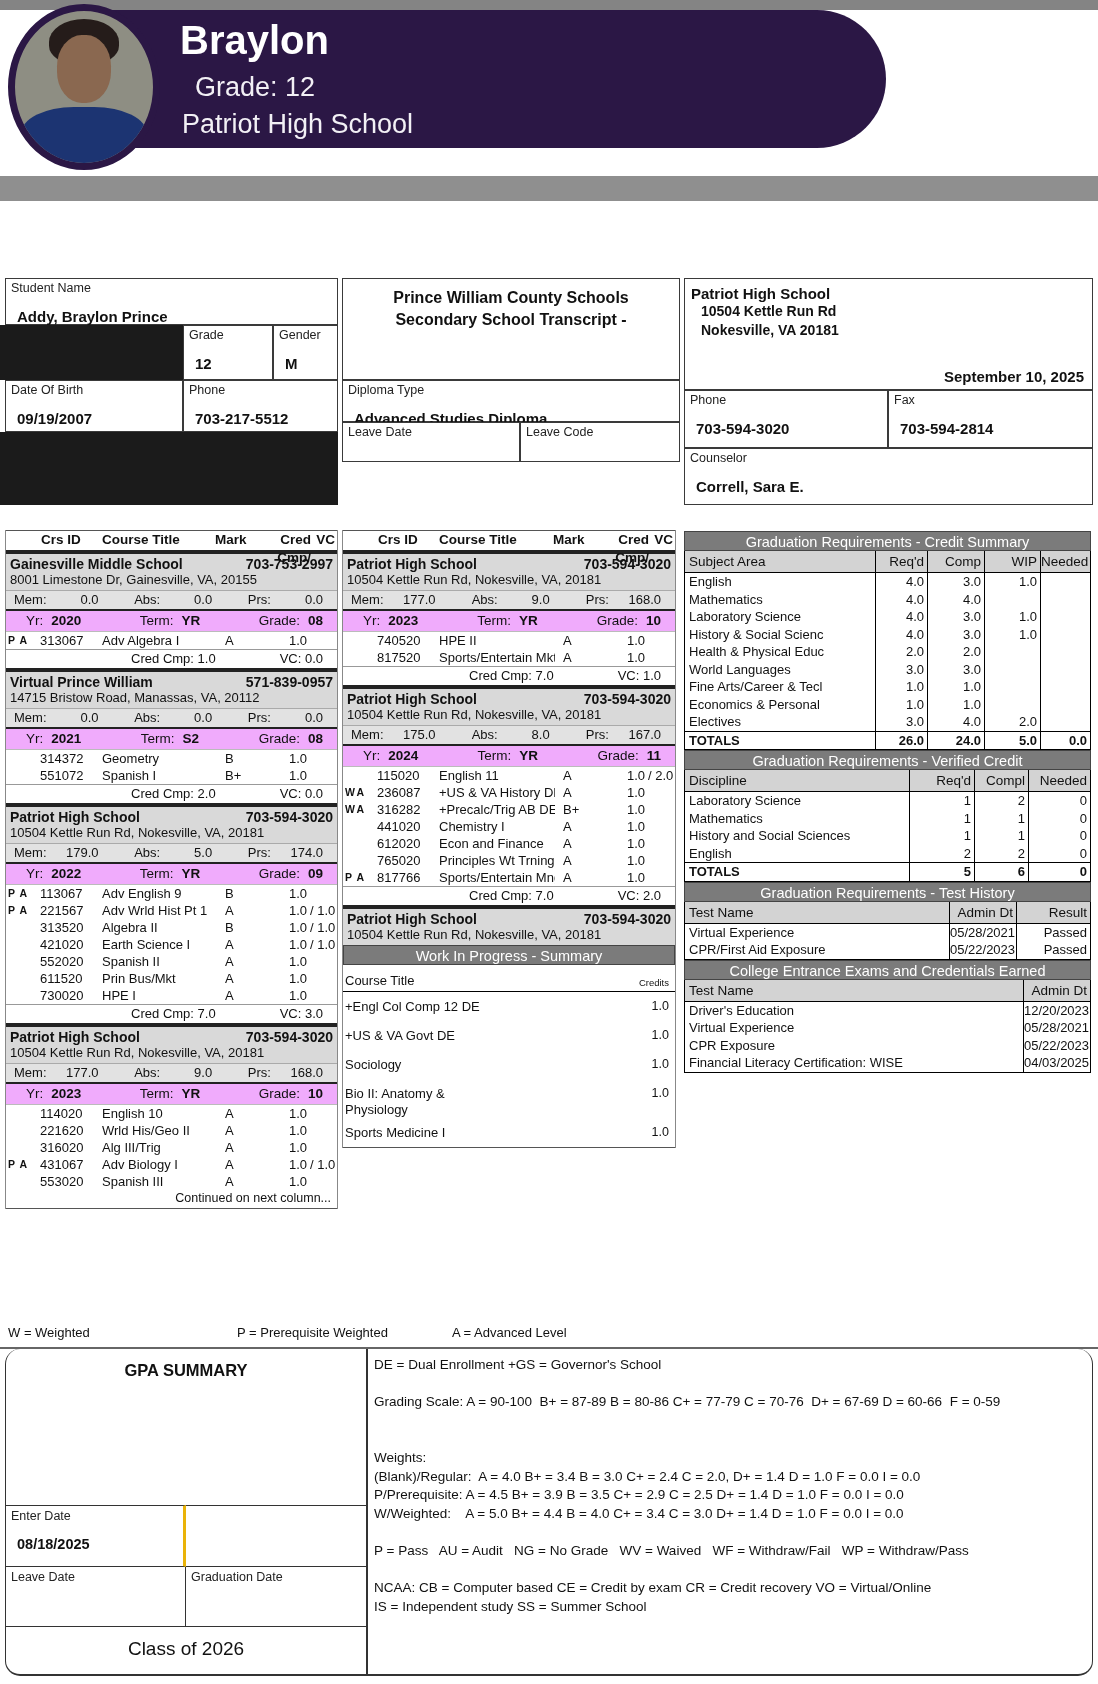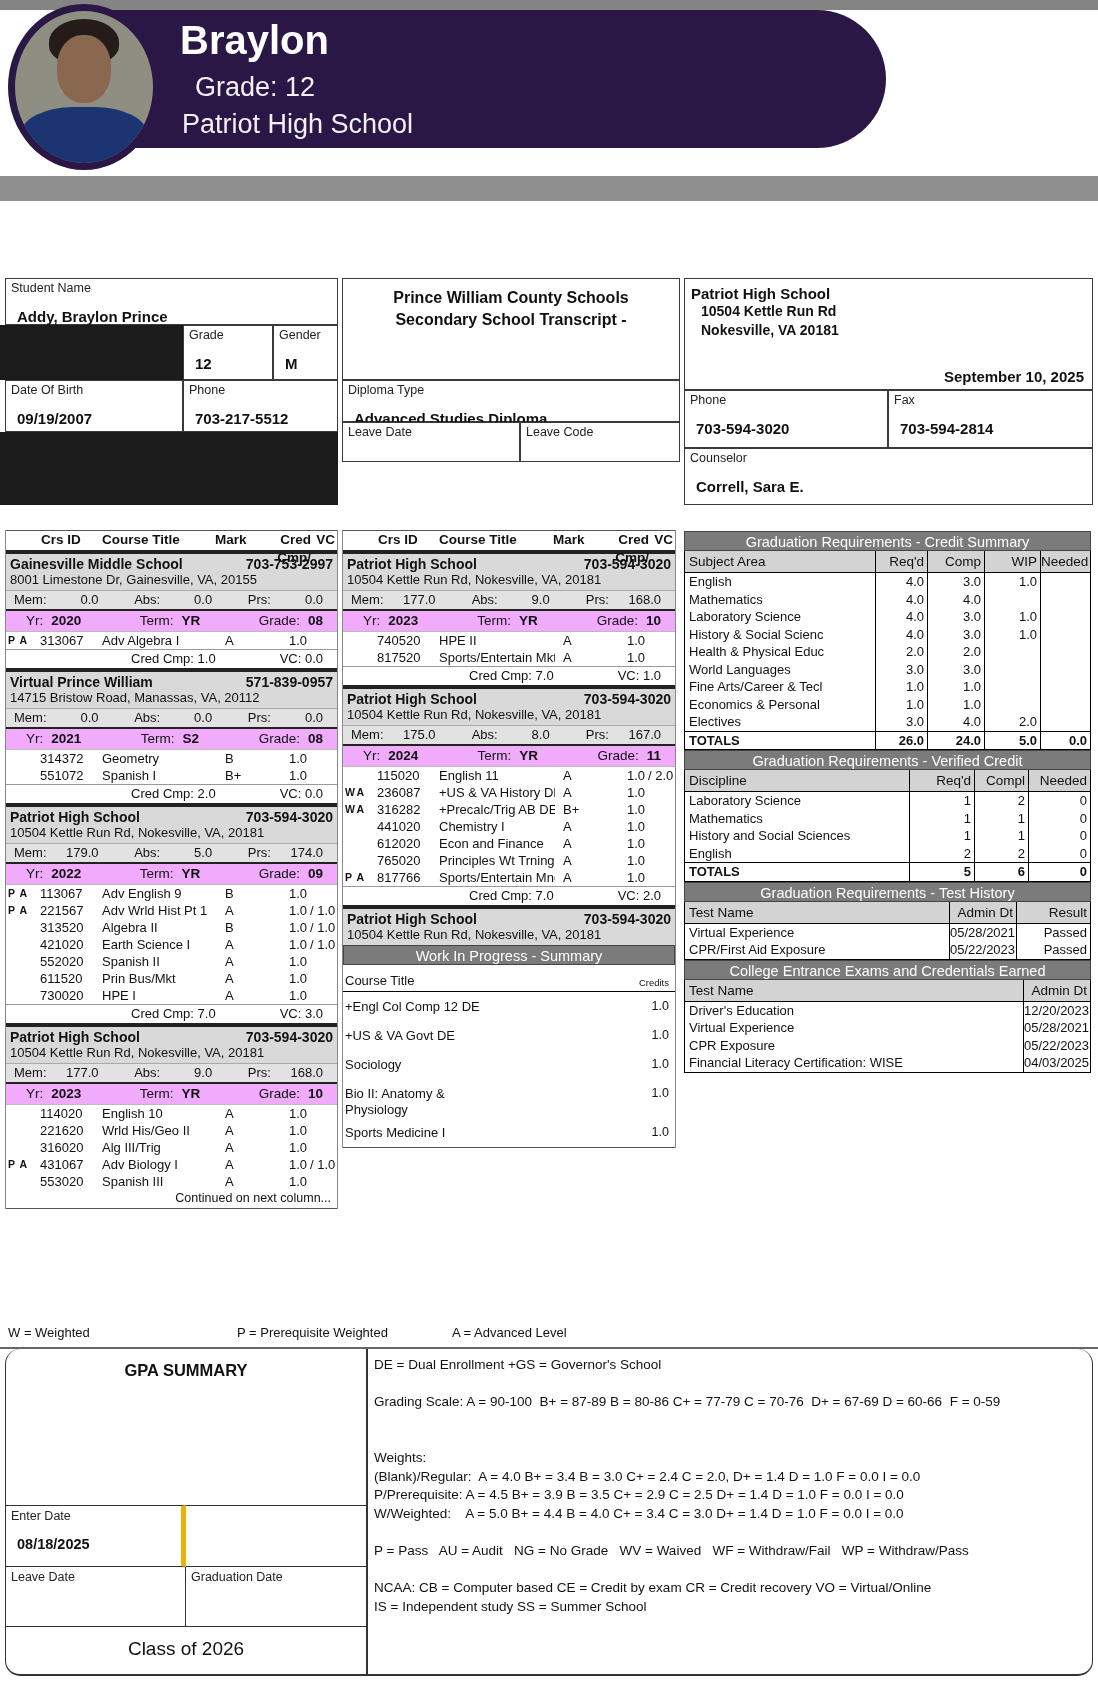--- a/index.html
+++ b/index.html
@@ -85,21 +85,21 @@
   .legend{position:absolute;left:0;top:1325px;width:1098px;height:20px;font-size:13px;}
   .legend span{position:absolute;top:0;}
   .rule{position:absolute;left:0;top:1347px;width:1098px;height:2px;background:#666;}
   .gpa-box{position:absolute;left:5px;top:1349px;width:1088px;height:327px;box-sizing:border-box;
            border-left:1px solid #333;border-right:1px solid #333;border-bottom:2px solid #333;border-radius:15px;}
   .gpa-div{position:absolute;left:360px;top:0;width:2px;height:327px;background:#333;}
   .gpa-title{position:absolute;left:0;top:12px;width:360px;text-align:center;font-weight:bold;font-size:16.5px;}
   .notes{position:absolute;left:368px;top:7px;width:714px;}
   .note-line{min-height:18.6px;line-height:18.6px;font-size:13.5px;white-space:pre-wrap;}
   .f-cell{position:absolute;box-sizing:border-box;padding:3px 5px;}
-  .enter-cell{left:0;top:156px;width:180px;height:62px;border-top:1px solid #333;border-right:5px solid #eab308;border-bottom:1px solid #333;}
+  .enter-cell{left:0;top:156px;width:180px;height:62px;border-top:1px solid #333;border-right:3px solid #eab308;border-bottom:1px solid #333;}
   .enter-empty{left:180px;top:156px;width:180px;height:62px;border-top:1px solid #333;border-bottom:1px solid #333;}
   .leave-cell{left:0;top:218px;width:180px;height:60px;border-right:1px solid #333;border-bottom:1px solid #333;}
   .graddate-cell{left:180px;top:218px;width:180px;height:60px;border-bottom:1px solid #333;}
   .class-row{position:absolute;left:0;top:278px;width:360px;height:49px;text-align:center;font-size:19px;line-height:44px;}
 </style>
 </head>
 <body>
 
 <div class="page">
 

